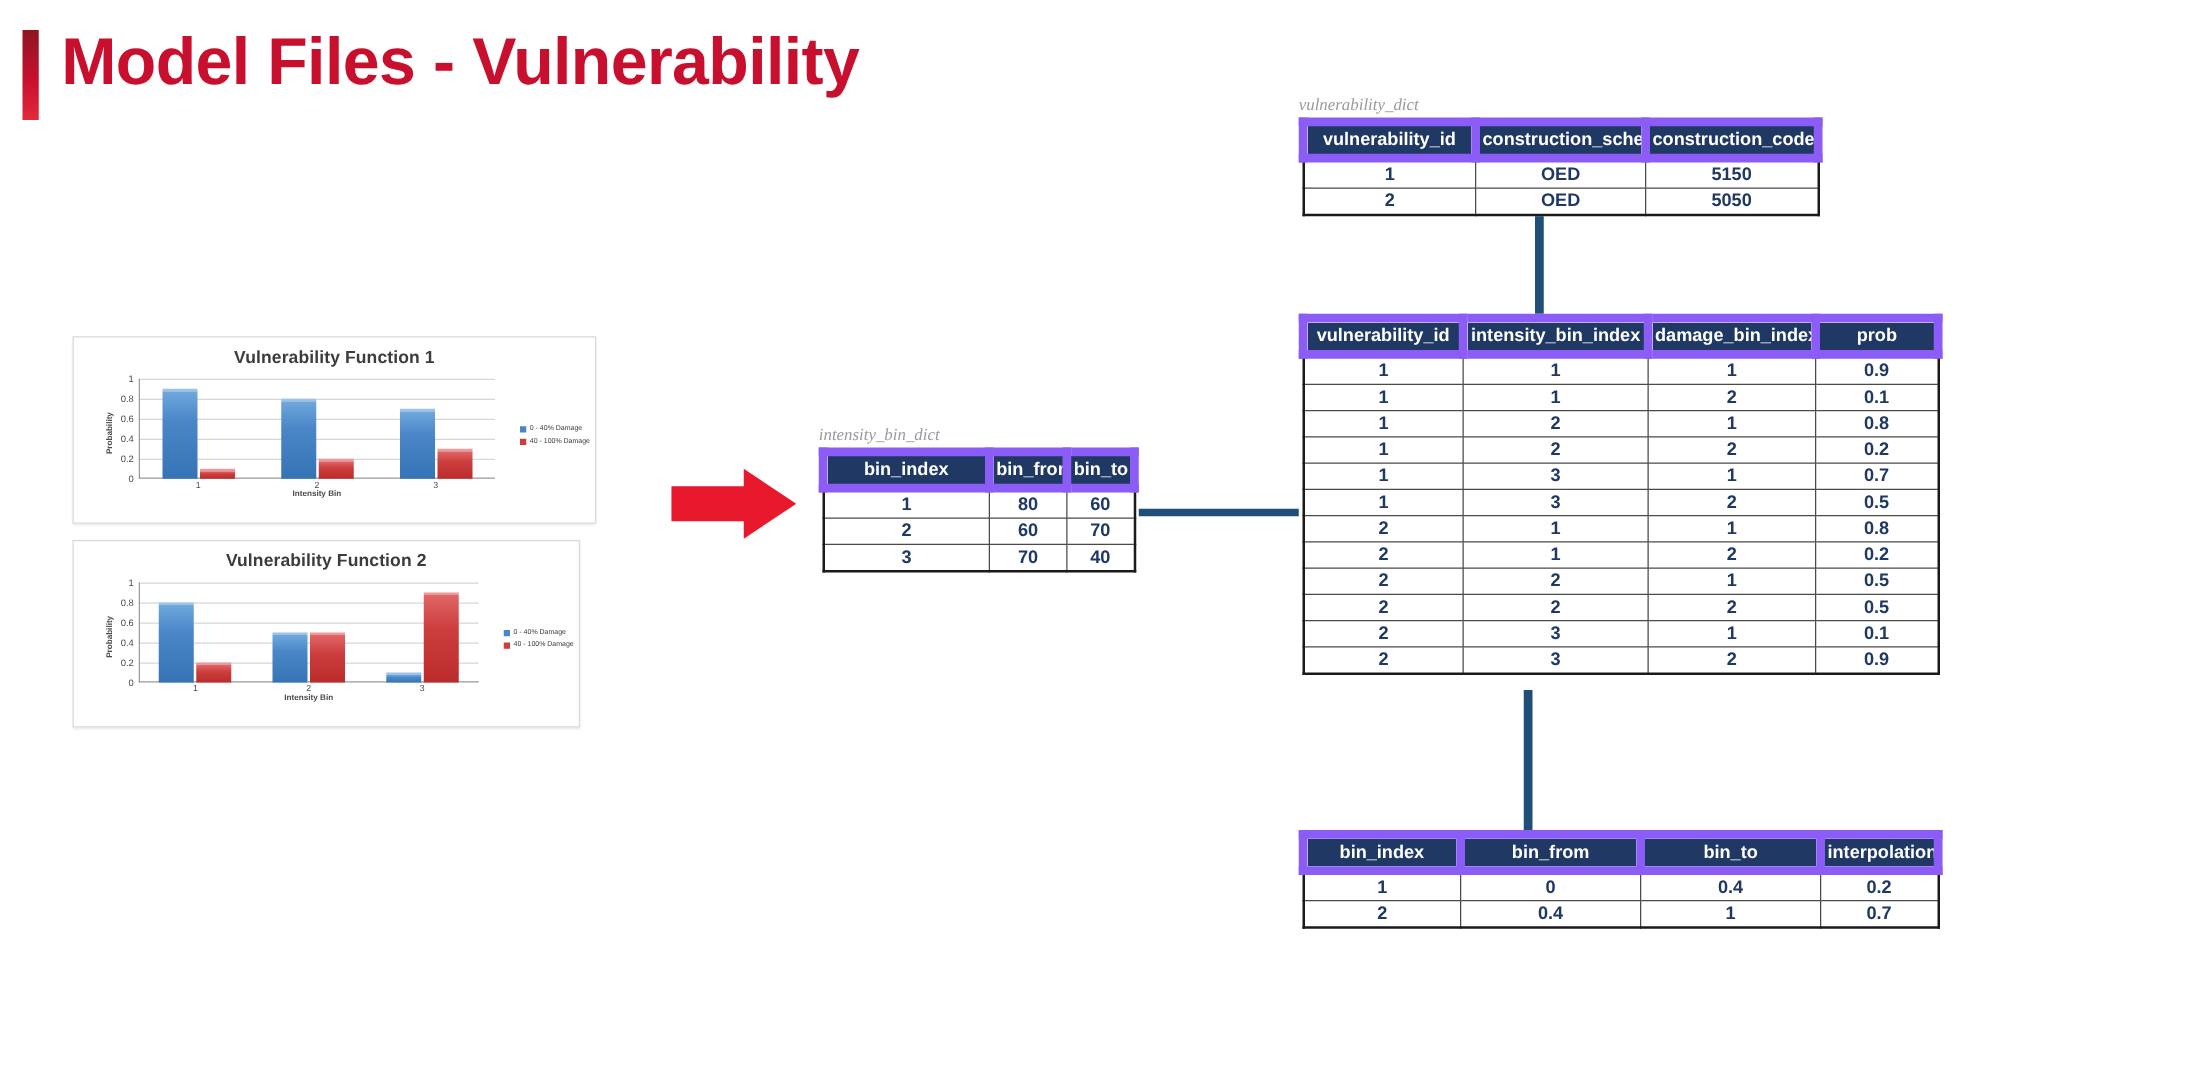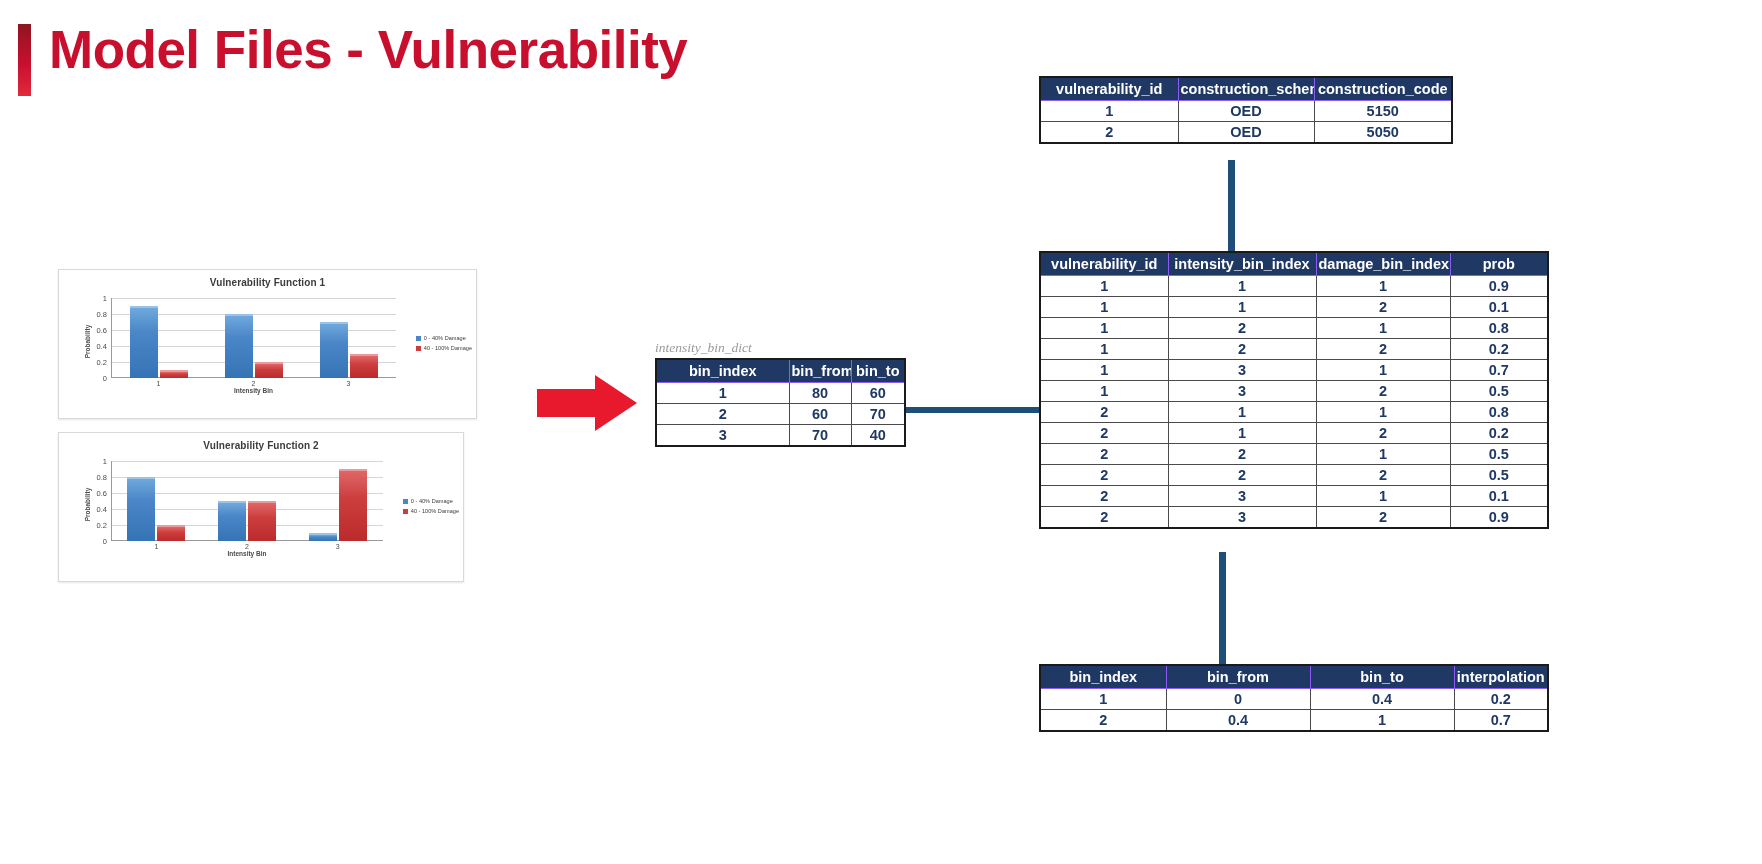--- a/index.html
+++ b/index.html
@@ -42,21 +42,21 @@
     position: absolute;
     background: #ffffff;
     border: 1px solid #d9d9d9;
     box-shadow: 0 1px 2px rgba(0,0,0,0.10);
   }
   #chart-1 { left: 58px; top: 269px; width: 419px; height: 150px; }
   #chart-2 { left: 58px; top: 432px; width: 406px; height: 150px; }
 
   .chart-title {
     text-align: center;
-    font-size: 10px;
+    font-size: 14px;
     font-weight: bold;
     color: #3c3c3c;
     margin-top: 7px;
     letter-spacing: 0.1px;
   }
   .chart-body {
     position: relative;
     width: 100%;
     height: 108px;
   }
@@ -202,21 +202,21 @@
     border: 2px solid #1a1a1a;
     table-layout: fixed;
   }
   table.xl th {
     background: #1f3864;
     color: #ffffff;
     font-size: 14.5px;
     font-weight: bold;
     padding: 3px 2px;
     text-align: center;
-    border: 1px solid #8b5cf6;
+    border: 7px solid #8b5cf6;
     white-space: nowrap;
     overflow: hidden;
   }
   table.xl td {
     font-size: 14.5px;
     font-weight: bold;
     color: #1f3864;
     text-align: center;
     padding: 2px 2px;
     border: 1px solid #4a4a4a;
@@ -373,20 +373,21 @@
   </svg>
 </div>
 
 <div class="connector" style="left:1228px; top:160px; width:7px; height:112px;"></div>
 
 <div class="connector" style="left:900px; top:407px; width:142px; height:6px;"></div>
 
 <div class="connector" style="left:1219px; top:552px; width:7px; height:132px;"></div>
 
 <div class="table-wrap" id="tbl-vulnerability-dict">
+  <div class="table-caption">vulnerability_dict</div>
   <table class="xl">
     <colgroup>
         <col class="c0">
         <col class="c1">
         <col class="c2">
       </colgroup>
     <thead>
         <tr id="hdr-vdict">
           <th>vulnerability_id</th>
           <th>construction_scheme</th>

